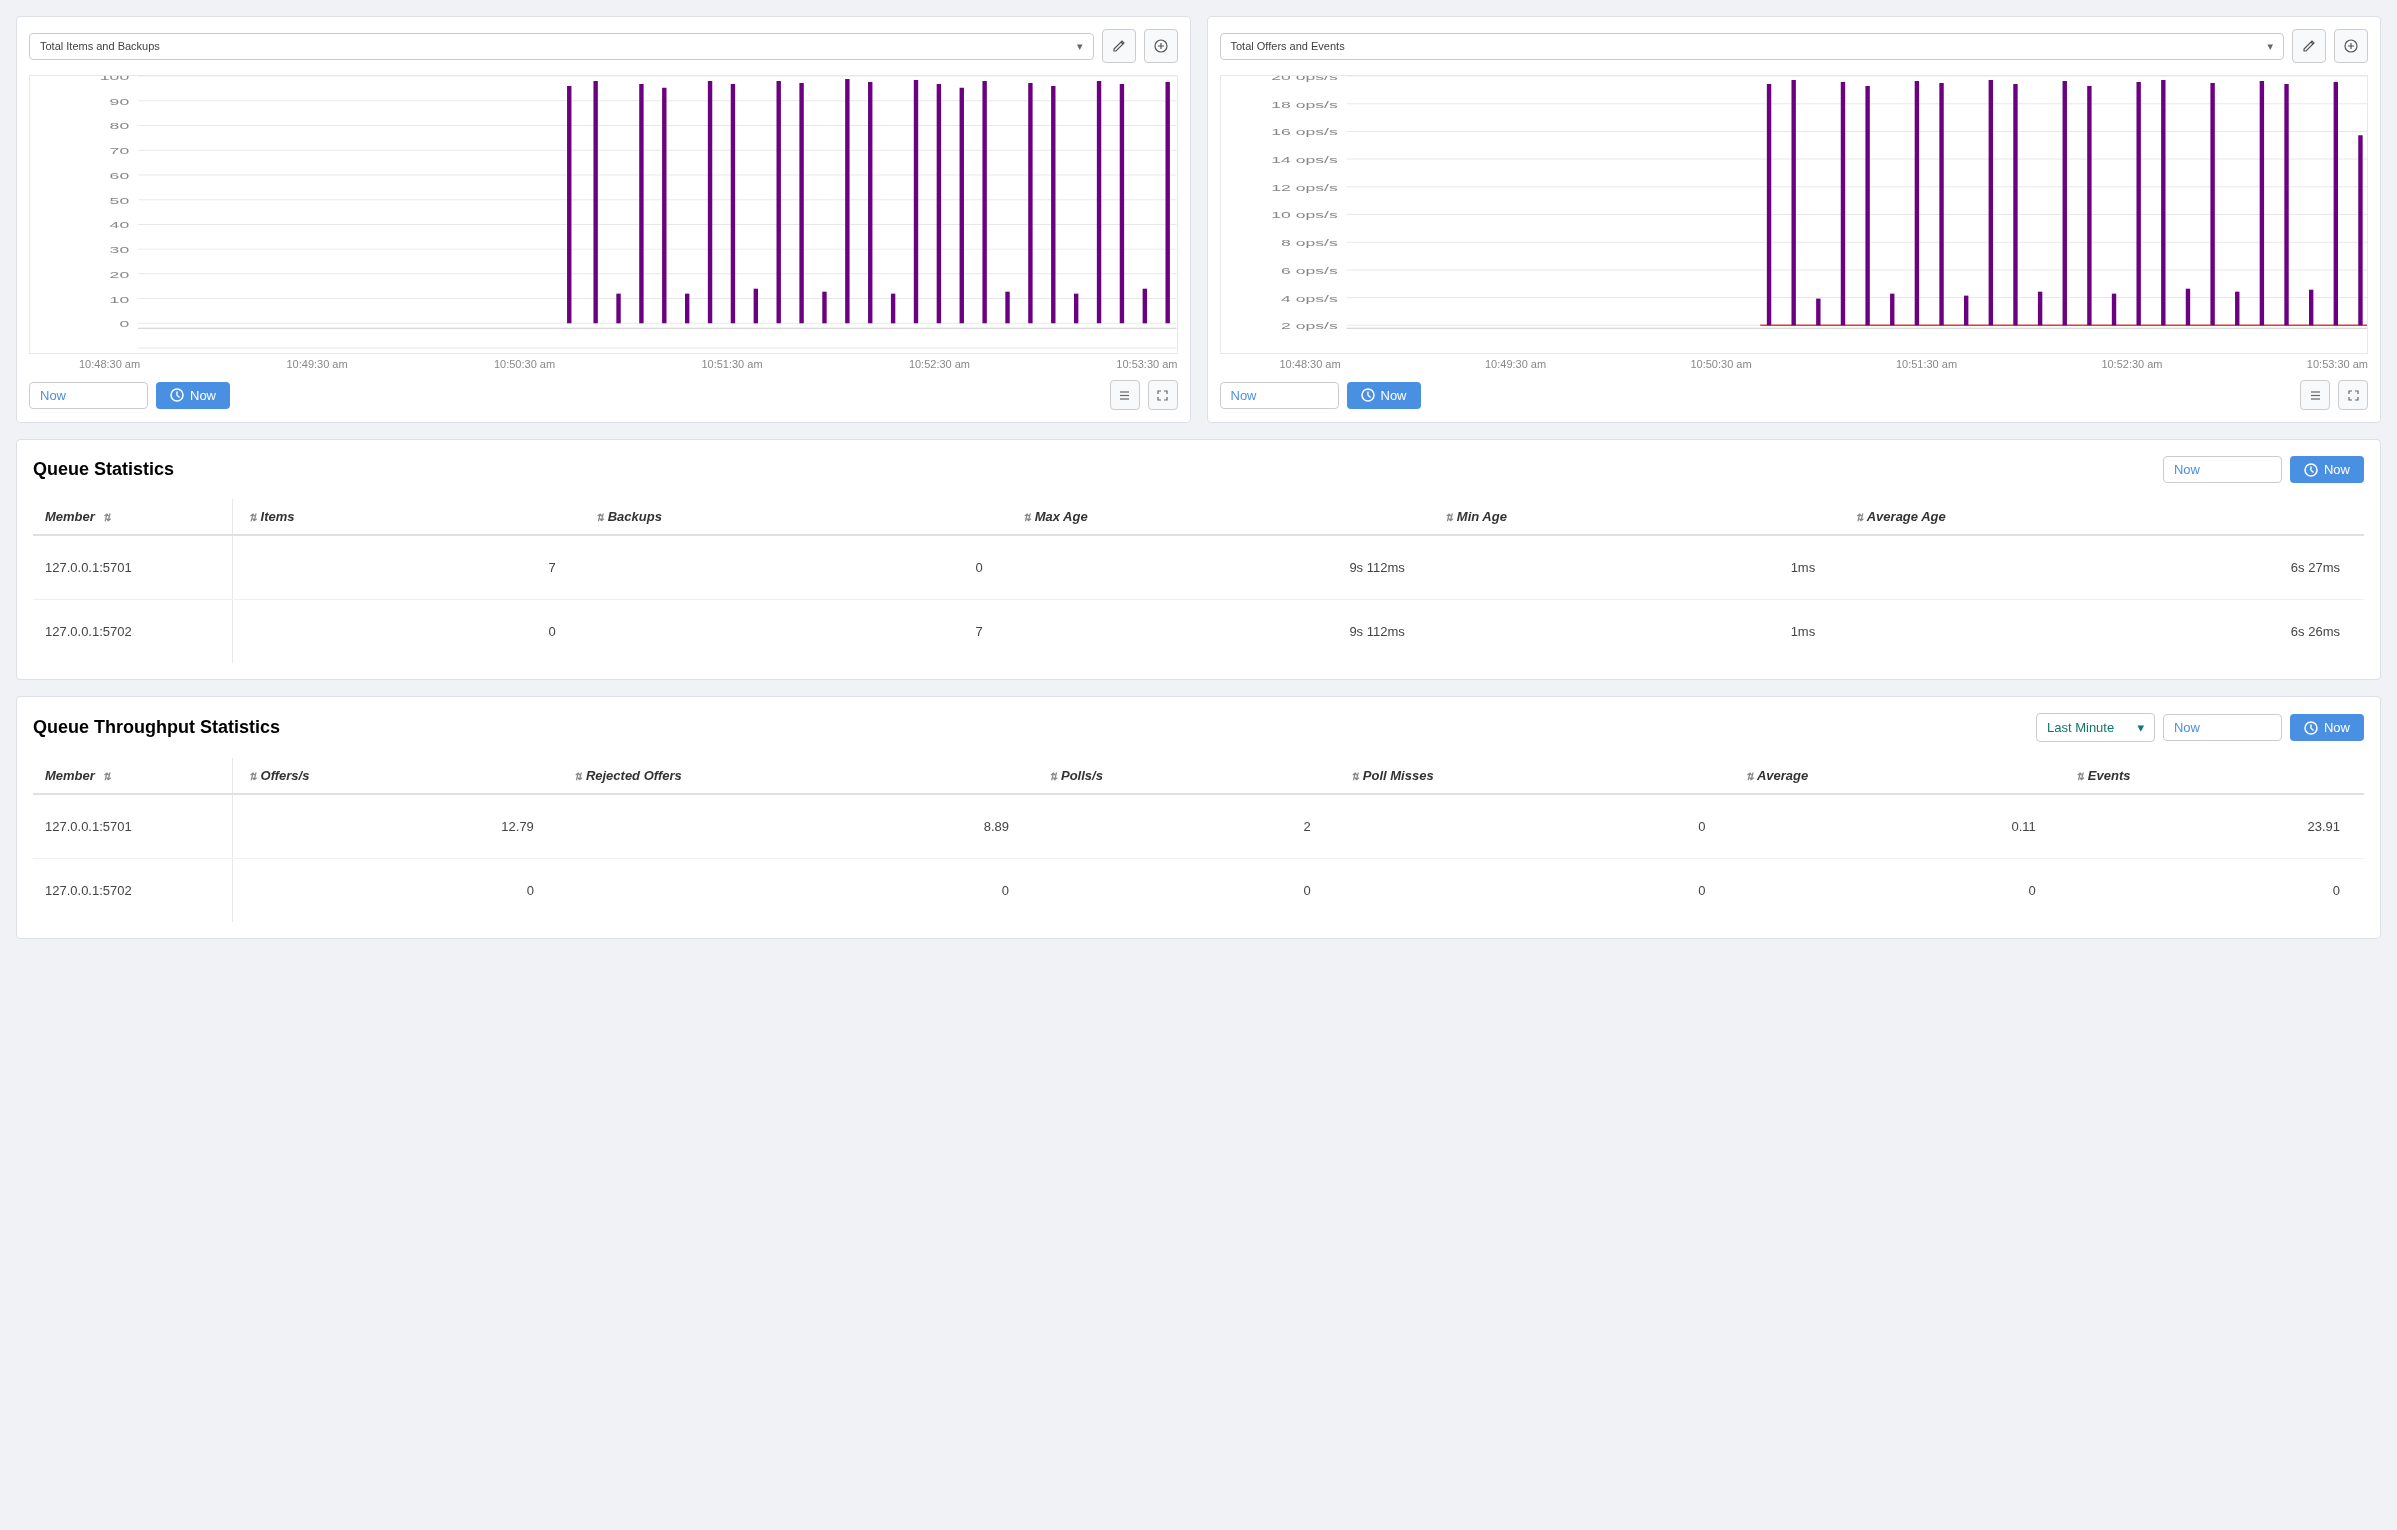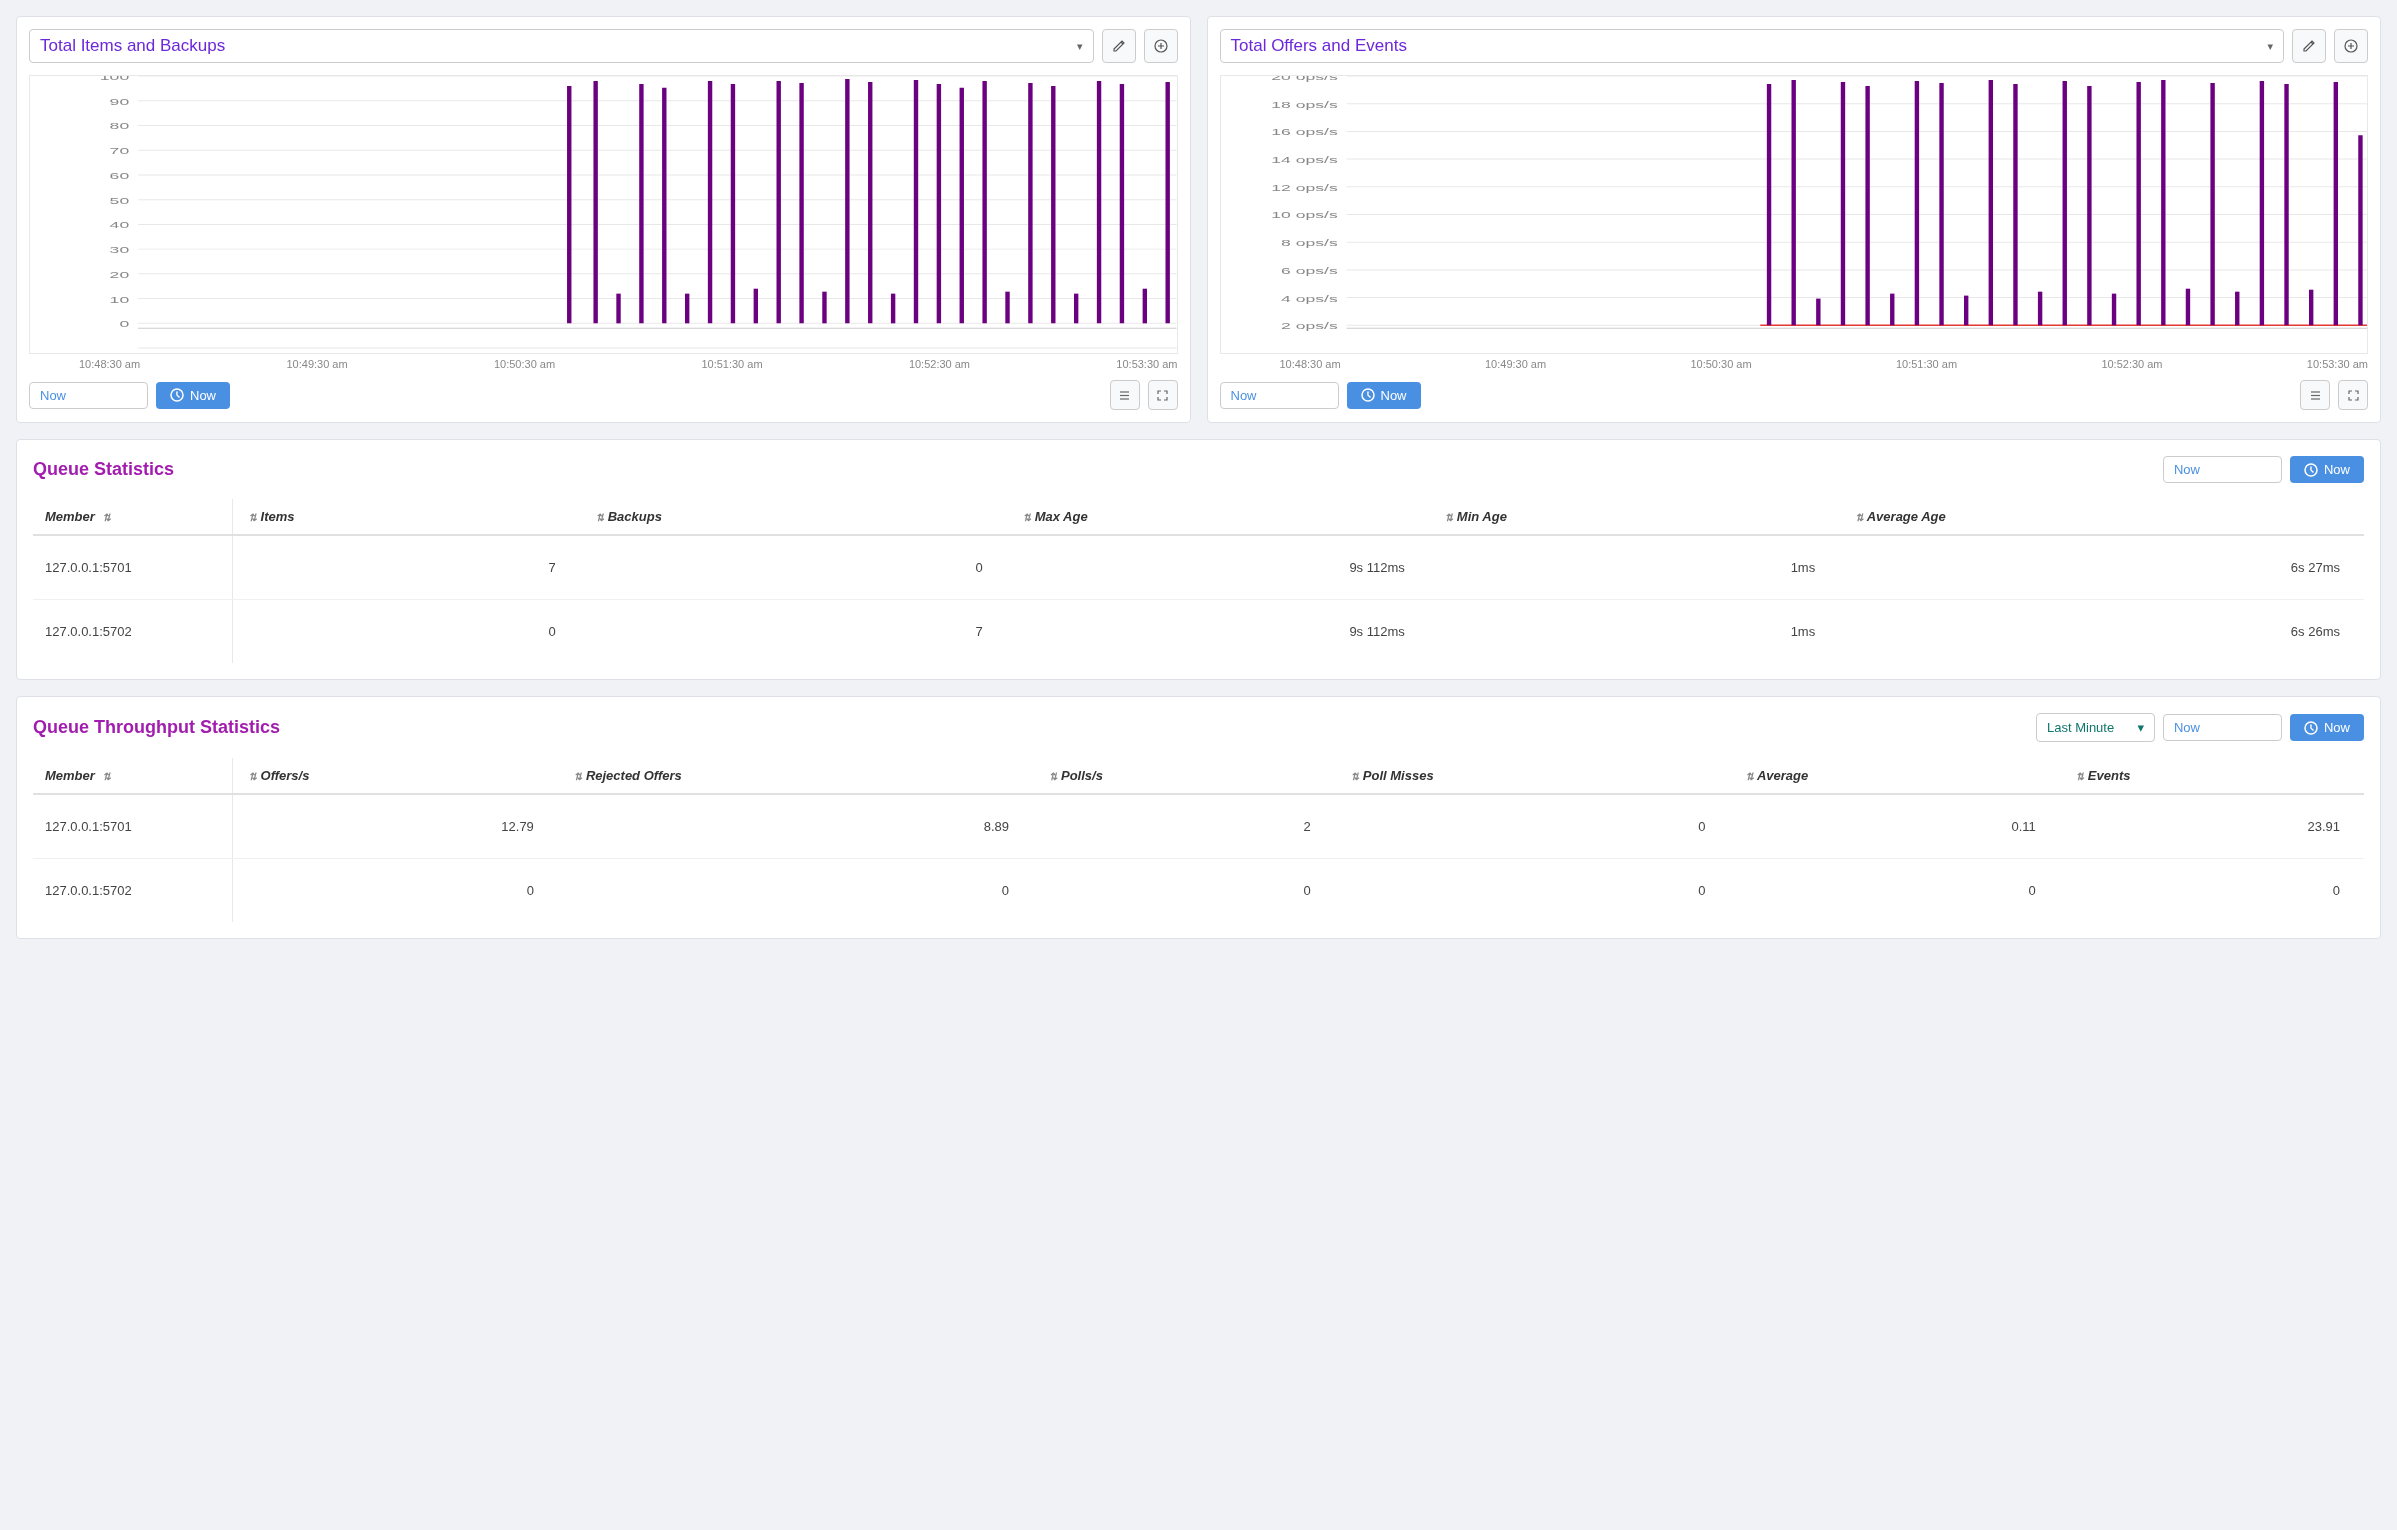--- a/index.html
+++ b/index.html
@@ -45,22 +45,22 @@
       border: 1px solid #ccc;
       border-radius: 4px;
       padding: 6px 10px;
       font-size: 13px;
       color: #333;
       background: #fff;
       justify-content: space-between;
     }
 
     .chart-title-text {
-      font-size: 17px;
-      color: #6d28d9;
+      font-size: 11px;
+      color: #404040;
     }
 
     .chevron-icon {
       color: #666;
       font-size: 11px;
     }
 
     .chart-icon-btn {
       width: 34px;
       height: 34px;
@@ -155,21 +155,21 @@
     .stats-header {
       display: flex;
       align-items: center;
       justify-content: space-between;
       margin-bottom: 16px;
     }
 
     .stats-title {
       font-size: 18px;
       font-weight: 600;
-      color: #a21caf;
+      color: #000000;
     }
 
     .stats-controls {
       display: flex;
       align-items: center;
       gap: 8px;
     }
 
     .stats-table {
       width: 100%;

